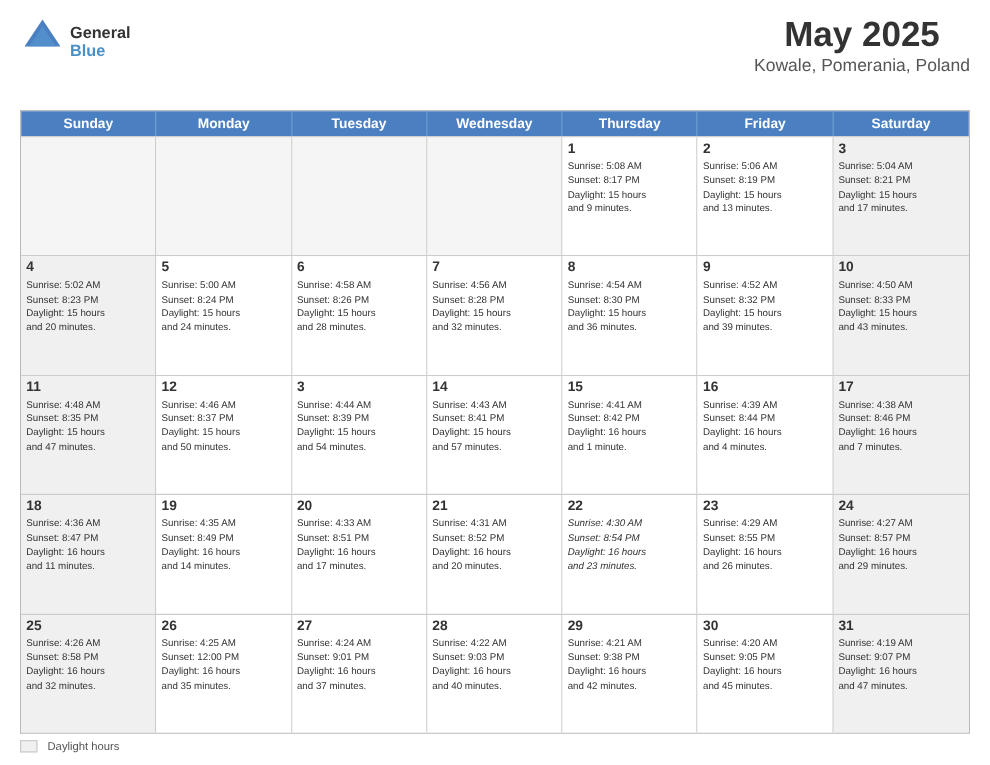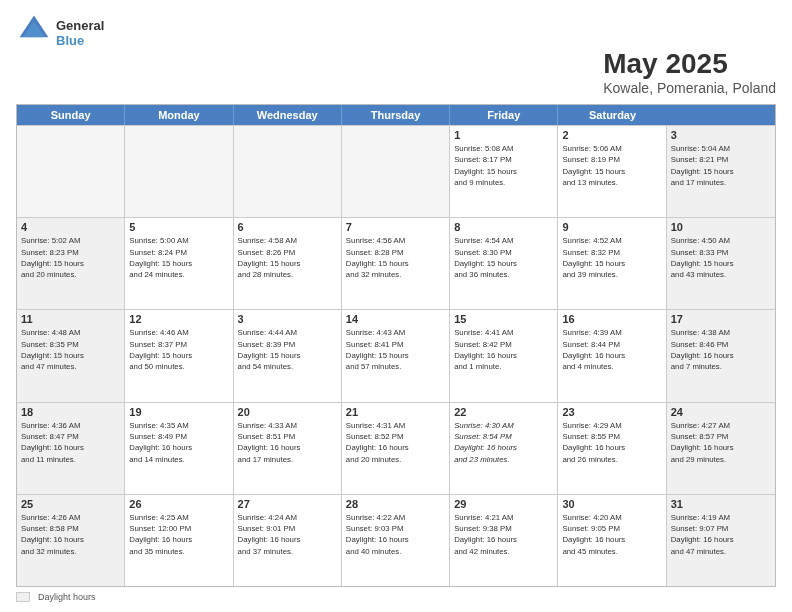--- a/index.html
+++ b/index.html
@@ -35,37 +35,37 @@
       font-weight: bold;
       line-height: 1.1;
     }
     .logo-text span:first-child { color: #333; }
     .logo-text span:last-child { color: #4a90c4; }
     .logo-icon {
       width: 36px;
       height: 36px;
     }
     .title-block {
-      text-align: left;
-      margin-top: 36px;
+      text-align: center;
     }
     .main-title {
       font-size: 28px;
       font-weight: bold;
       color: #333;
     }
     .subtitle {
       font-size: 14px;
       color: #555;
     }
     .calendar {
       flex: 1;
       display: flex;
       flex-direction: column;
       border: 1px solid #bbb;
+      margin-top: 20px;
     }
     .cal-header {
       display: grid;
       grid-template-columns: repeat(7, 1fr);
       background: #4a7fc1;
     }
     .cal-header-cell {
       color: #fff;
       font-size: 11px;
       font-weight: bold;
@@ -141,20 +141,21 @@
     <div class="title-block">
       <div class="main-title">May 2025</div>
       <div class="subtitle">Kowale, Pomerania, Poland</div>
     </div>
   </div>
 
   <div class="calendar">
     <div class="cal-header">
     <div class="cal-header-cell">Sunday</div>
         <div class="cal-header-cell">Monday</div>
+        <div class="cal-header-cell">Tuesday</div>
         <div class="cal-header-cell">Wednesday</div>
         <div class="cal-header-cell">Thursday</div>
         <div class="cal-header-cell">Friday</div>
         <div class="cal-header-cell">Saturday</div>
       </div>
     <div class="cal-body">
     <div class="cal-row">
           <div class="cal-cell empty"></div>
           <div class="cal-cell empty"></div>
           <div class="cal-cell empty"></div>

